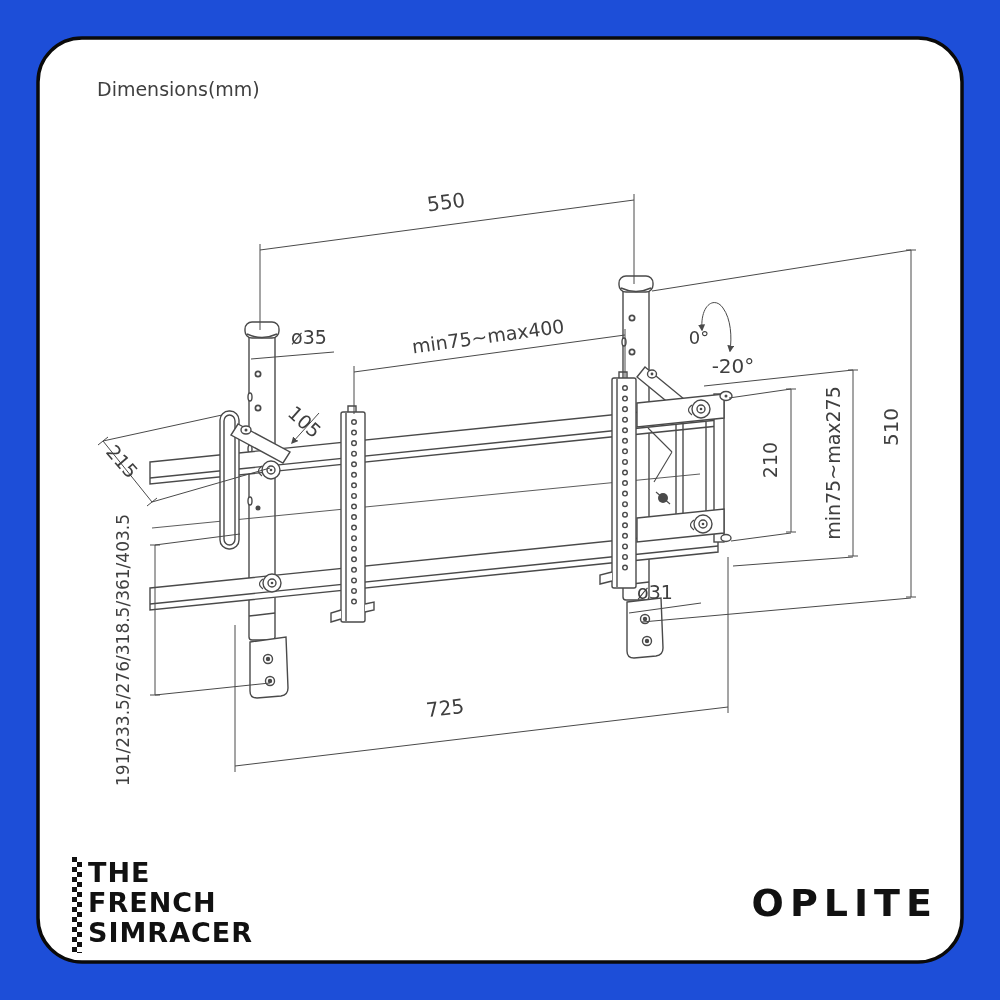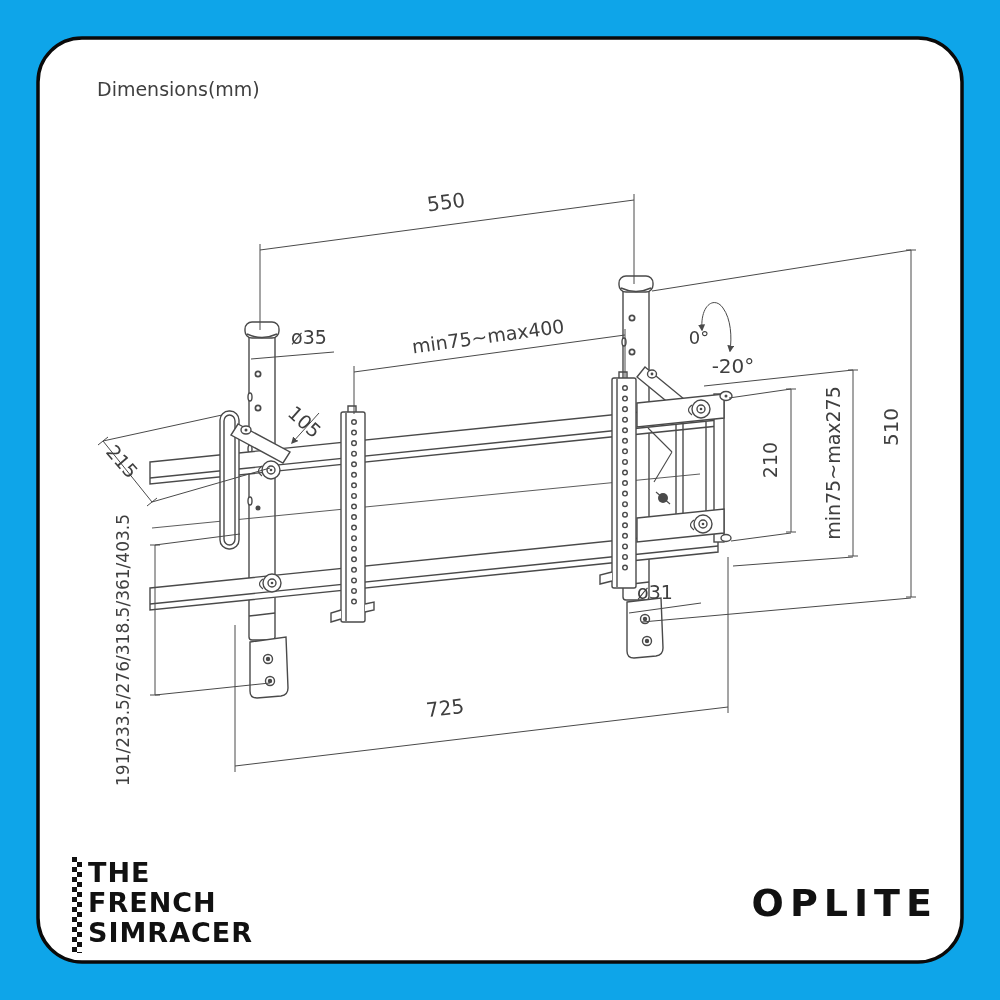--- a/index.html
+++ b/index.html
@@ -1,16 +1,16 @@
 <!DOCTYPE html>
 <html><head>
 <meta charset="utf-8">
 <style>
   html,body{margin:0;padding:0;background:#ffffff;}
-  .stage{width:1000px;height:1000px;position:relative;background:#0ea5e9;
+  .stage{width:1000px;height:1000px;position:relative;background:#1d4ed8;
          font-family:"DejaVu Sans","Liberation Sans",sans-serif;}
   svg{display:block;}
   text{font-family:"DejaVu Sans","Liberation Sans",sans-serif;}
   .lbl{fill:#3f3f3f;}
   .logo{fill:#111111;font-weight:bold;}
 </style>
 </head>
 <body>
 
 <div class="stage">

